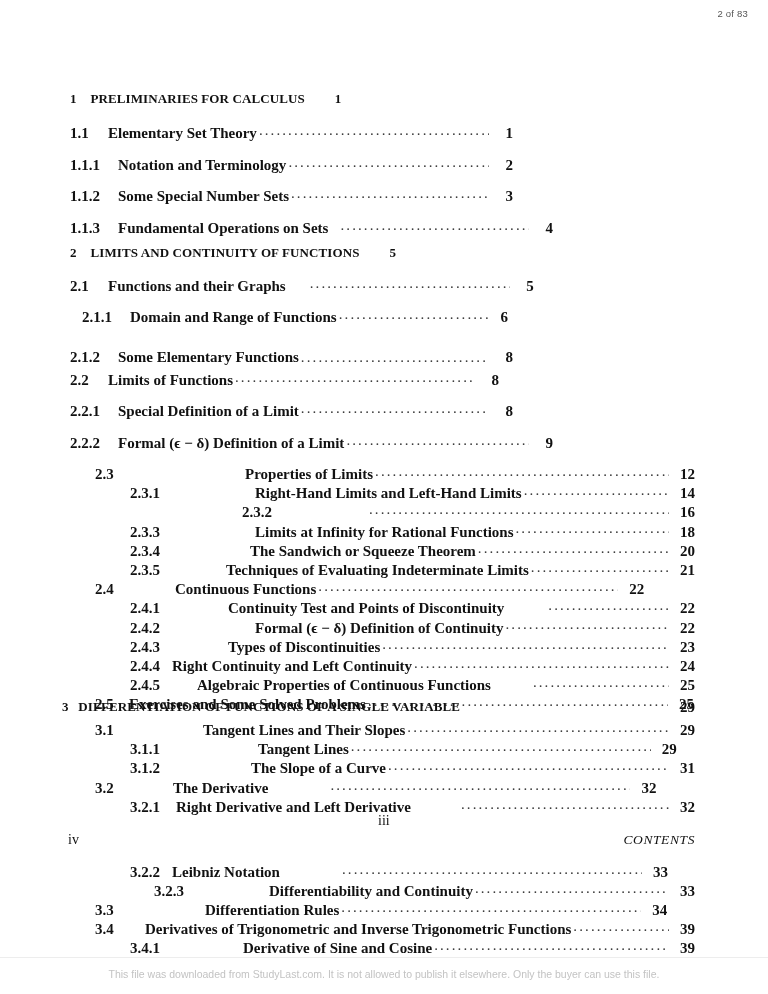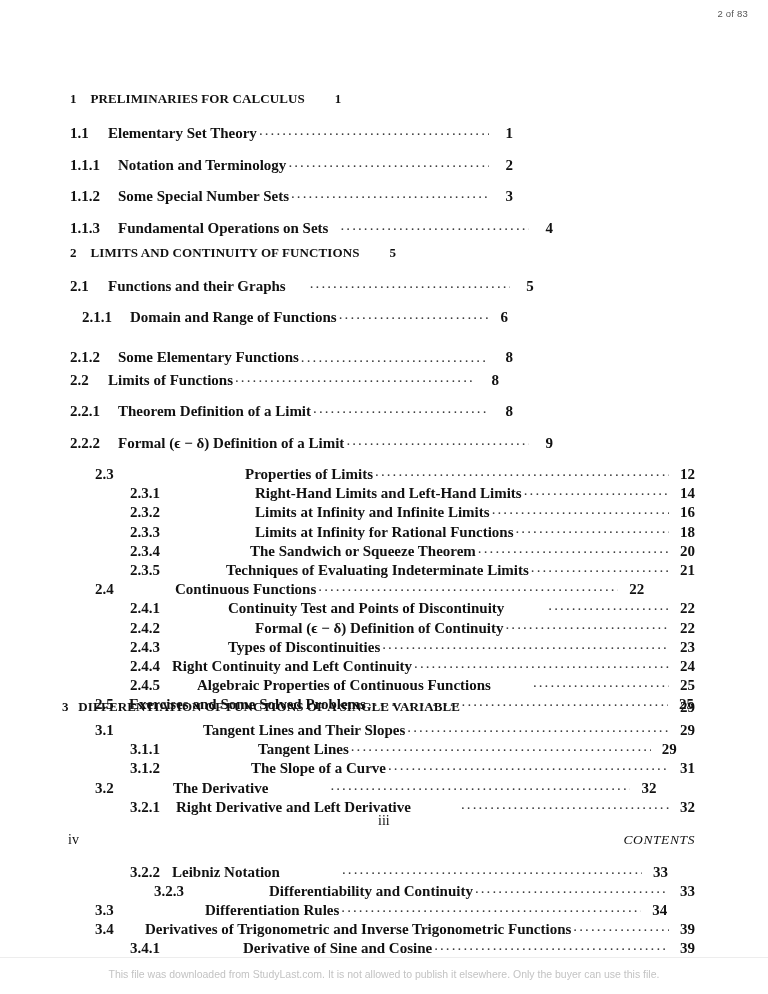--- a/index.html
+++ b/index.html
@@ -211,21 +211,21 @@
       <div class="toc-row" style="left: 70px; right: 255px; top: 340px;">
         <span class="toc-num" style="width: 30px;">2.2</span>
         <span class="toc-gap" style="width: 8px;"></span>
         <span class="toc-title">Limits of Functions</span>
         <span class="leader" style="max-width: 240px;"></span>
         <span class="toc-page" style="width: 22px;">8</span>
       </div>
       <div class="toc-row" style="left: 70px; right: 255px; top: 371px;">
         <span class="toc-num" style="width: 40px;">2.2.1</span>
         <span class="toc-gap" style="width: 8px;"></span>
-        <span class="toc-title">Theorem Definition of a Limit</span>
+        <span class="toc-title">Special Definition of a Limit</span>
         <span class="leader" style="max-width: 250px;"></span>
         <span class="toc-page" style="width: 22px;">8</span>
       </div>
       <div class="toc-row" style="left: 70px; right: 215px; top: 403px;">
         <span class="toc-num" style="width: 40px;">2.2.2</span>
         <span class="toc-gap" style="width: 8px;"></span>
         <span class="toc-title">Formal (ϵ − δ) Definition of a Limit</span>
         <span class="leader" style="max-width: 215px;"></span>
         <span class="toc-page" style="width: 22px;">9</span>
       </div>
@@ -245,21 +245,20 @@
         <span class="toc-num" style="width: 36px;">2.3.1</span>
         <span class="toc-gap" style="width: 89px;"></span>
         <span class="toc-title">Right-Hand Limits and Left-Hand Limits</span>
         <span class="leader" style="max-width: 300px;"></span>
         <span class="toc-page" style="width: 24px;">14</span>
       </div>
       <div class="toc-row" style="left: 70px; right: 73px; top: 472.4px; justify-content: flex-end;">
         <span class="toc-gap" style="width: 60px;"></span>
         <span class="toc-num" style="width: 36px;">2.3.2</span>
         <span class="toc-gap" style="width: 89px;"></span>
-        <span class="toc-title">Limits at Infinity and Infinite Limits</span>
         <span class="leader" style="max-width: 300px;"></span>
         <span class="toc-page" style="width: 24px;">16</span>
       </div>
       <div class="toc-row" style="left: 70px; right: 73px; top: 491.6px;">
         <span class="toc-gap" style="width: 60px;"></span>
         <span class="toc-num" style="width: 36px;">2.3.3</span>
         <span class="toc-gap" style="width: 89px;"></span>
         <span class="toc-title">Limits at Infinity for Rational Functions</span>
         <span class="leader" style="max-width: 300px;"></span>
         <span class="toc-page" style="width: 24px;">18</span>

